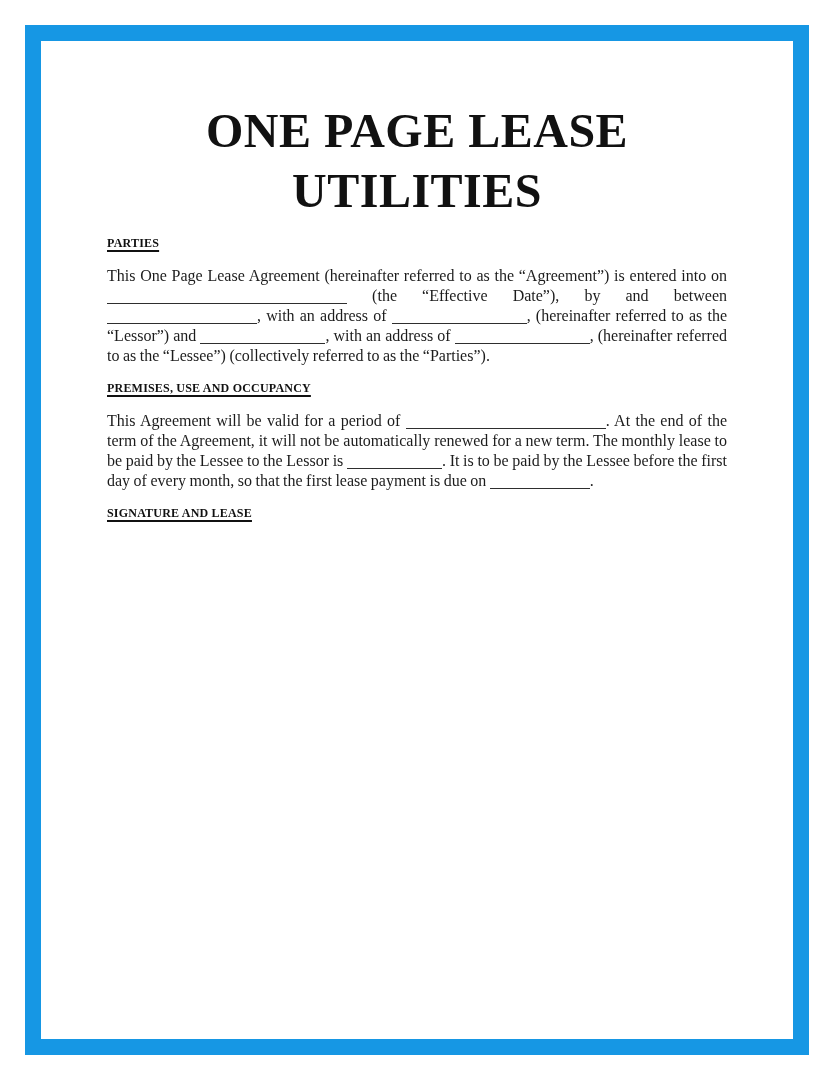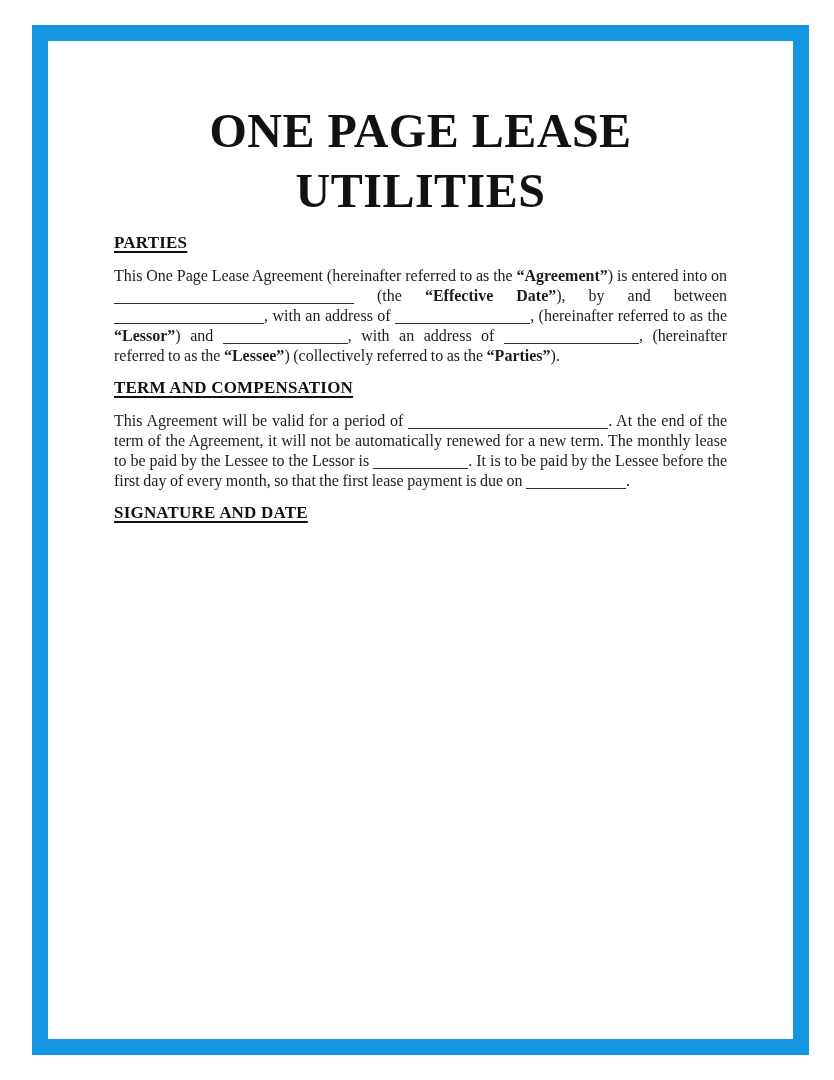--- a/index.html
+++ b/index.html
@@ -18,57 +18,56 @@
     position: relative;
     width: 834px; height: 1080px;
     background: #ffffff;
     overflow: hidden;
   }
   .frame {
     position: absolute;
     left: 25px; top: 25px; right: 25px; bottom: 25px;
     border: 16px solid var(--border-color);
     background: #84cc16;
-    margin-left: 7px;
   }
   .page {
     width: 100%; height: 100%;
     padding: 60px 66px 0 66px;
     background: #ffffff;
   }
   .doc-title {
     text-align: center;
     font-size: 48px;
     line-height: 60px;
     font-weight: bold;
     letter-spacing: 0.5px;
     margin-bottom: 10px;
     color: #111111;
   }
   .doc-title .title-line { display: block; }
   .sec-heading {
-    font-size: 17px;
+    font-size: 12px;
     line-height: 20px;
     font-weight: bold;
     letter-spacing: 0.2px;
     text-decoration: underline;
     text-underline-offset: 3px;
     text-decoration-thickness: 1.5px;
     margin-top: 12px;
     color: #111111;
   }
   .para {
     font-size: 16px;
     line-height: 20px;
     text-align: justify;
     word-spacing: -0.5px;
     margin-top: 13px;
   }
   .para.justify-last { text-align-last: justify; }
-  .para b { font-weight: bold; }
+  .para b { font-weight: normal; }
   .blank {
     display: inline-block;
     height: 13px;
     border-bottom: 1.3px solid var(--line-color);
     vertical-align: -3px;
   }
   .blank-row {
     height: 20px;
     border-bottom: 1.3px solid var(--line-color);
   }
@@ -85,30 +84,30 @@
       </h1>
       <div class="sections">
   <section class="sec">
     <h2 class="sec-heading">PARTIES</h2>
     <div class="sec-body">
               <p class="para">This One Page Lease Agreement (hereinafter referred to as the <b>“Agreement”</b>) is entered into on <span class="blank" style="width: 240px;"></span> (the <b>“Effective Date”</b>), by and between <span class="blank" style="width: 150px;"></span>, with an address of <span class="blank" style="width: 135px;"></span>, (hereinafter referred to as the <b>“Lessor”</b>) and <span class="blank" style="width: 125px;"></span>, with an address of <span class="blank" style="width: 135px;"></span>, (hereinafter referred to as the <b>“Lessee”</b>) (collectively referred to as the <b>“Parties”</b>).</p>
             </div>
   </section>
 
   <section class="sec">
+    <h2 class="sec-heading">PREMISES, USE AND OCCUPANCY</h2>
   </section>
 
   <section class="sec">
-    <h2 class="sec-heading">TERM AND COMPENSATION</h2>
     <div class="sec-body">
               <p class="para">This Agreement will be valid for a period of <span class="blank" style="width: 200px;"></span>. At the end of the term of the Agreement, it will not be automatically renewed for a new term. The monthly lease to be paid by the Lessee to the Lessor is <span class="blank" style="width: 95px;"></span>. It is to be paid by the Lessee before the first day of every month, so that the first lease payment is due on <span class="blank" style="width: 100px;"></span>.</p>
             </div>
   </section>
 
 
 
   <section class="sec">
-    <h2 class="sec-heading">SIGNATURE AND DATE</h2>
+    <h2 class="sec-heading">SIGNATURE AND LEASE</h2>
   </section>
 </div>
     </div>
   </div>
 </div>
 
 </body></html>

